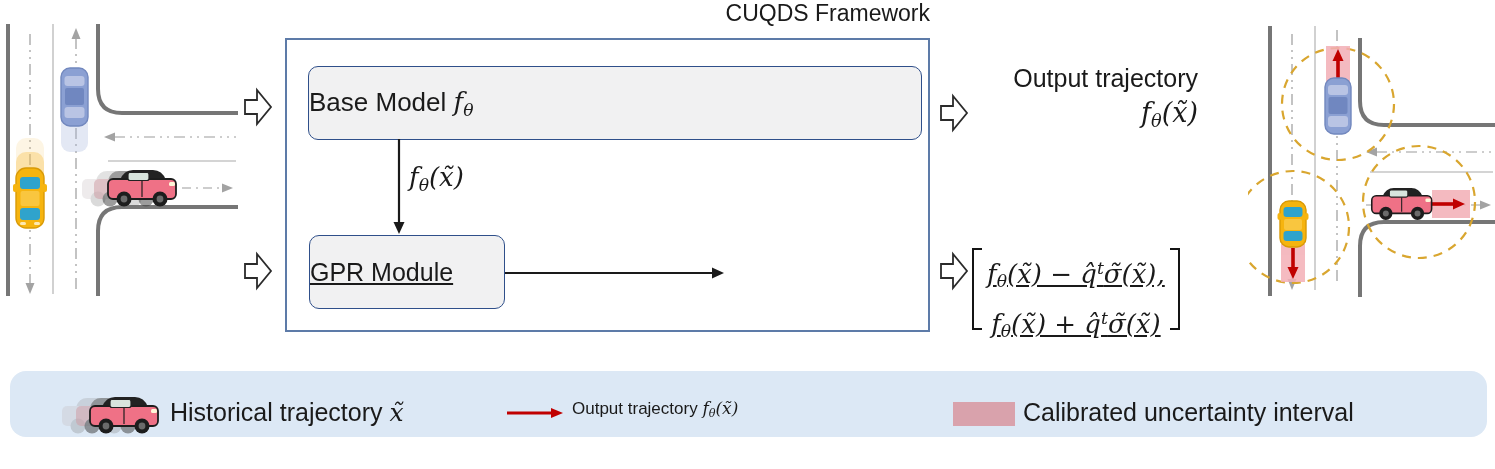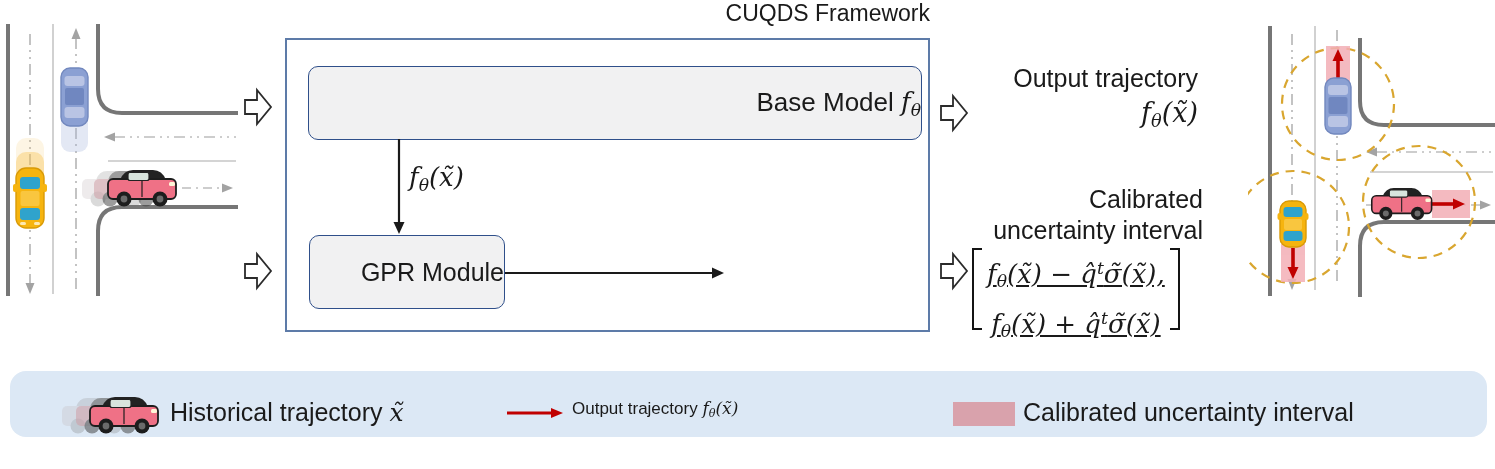--- a/index.html
+++ b/index.html
@@ -5,21 +5,21 @@
   html,body{margin:0;padding:0;background:#ffffff;}
   .stage{position:relative;width:1495px;height:469px;background:#ffffff;overflow:hidden;
          font-family:"Liberation Sans",sans-serif;color:#1a1a1a;}
   .abs{position:absolute;}
   .txt{font-family:"Liberation Sans",sans-serif;color:#1a1a1a;white-space:nowrap;}
   .mi{font-family:"DejaVu Serif",serif;font-style:italic;}
   .sub{font-size:0.66em;vertical-align:-0.28em;}
   .sup{font-size:0.66em;vertical-align:0.5em;}
   .frame{border:2px solid #5d7ba8;background:#ffffff;}
   .module{background:#f1f1f2;border:1.6px solid #2f4f8a;border-radius:10px;
-          display:flex;align-items:center;justify-content:flex-end;}
+          display:flex;align-items:center;justify-content:flex-start;}
   .center{text-align:right;}
   .formula{display:flex;align-items:stretch;}
   .brk{width:8px;border:2.6px solid #141414;}
   .brk.l{border-right:none;}
   .brk.r{border-left:none;}
   .frows{padding:2px 5px;line-height:37px;font-size:26px;text-align:center;text-decoration:underline;}
   .legendbar{background:#dce8f5;border-radius:16px;}
   .swatch{background:#d9a2ac;}
 </style>
 </head>
@@ -131,36 +131,32 @@
       <line x1="112" y1="99" x2="112" y2="185" stroke="#1a1a1a" stroke-width="2.2"></line>
       <polygon points="112,194 106.5,182 117.5,182" fill="#1a1a1a"></polygon>
       <line x1="218" y1="233" x2="428" y2="233" stroke="#1a1a1a" stroke-width="2.2"></line>
       <polygon points="437,233 425,227.5 425,238.5" fill="#1a1a1a"></polygon>
     </svg>
 
     <div class="abs mi" style="left:122px;top:122px;font-size:26px;">
       <span>f</span><span class="sub">θ</span><span>(x̃)</span>
     </div>
 
-    <div class="abs module" style="left:22px;top:195px;width:194px;height:72px;">
+    <div class="abs module" style="left:22px;top:195px;width:194px;height:72px;text-decoration:underline;">
       <span class="txt" style="font-size:25px;">GPR Module</span>
     </div>
 
 
   </div>
 
   <div class="abs txt center" style="left:963px;top:64px;width:235px;font-size:25px;">Output trajectory</div>
   <div class="abs mi center" style="left:963px;top:97px;width:235px;font-size:27px;">
     <span>f</span><span class="sub">θ</span><span>(x̃)</span>
   </div>
 
-  <div class="abs txt center" style="left:958px;top:184px;width:245px;font-size:25px;line-height:31px;">
-    <div>Calibrated</div>
-    <div>uncertainty interval</div>
-  </div>
 
   <div class="abs formula" style="left:972px;top:248px;height:82px;">
     <div class="brk l"></div>
     <div class="frows mi">
       <div>
         <span>f</span><span class="sub">θ</span><span>(x̃) − q̂</span><span class="sup">t</span><span>σ̃(x̃),</span>
       </div>
       <div>
         <span>f</span><span class="sub">θ</span><span>(x̃) + q̂</span><span class="sup">t</span><span>σ̃(x̃)</span>
       </div>

